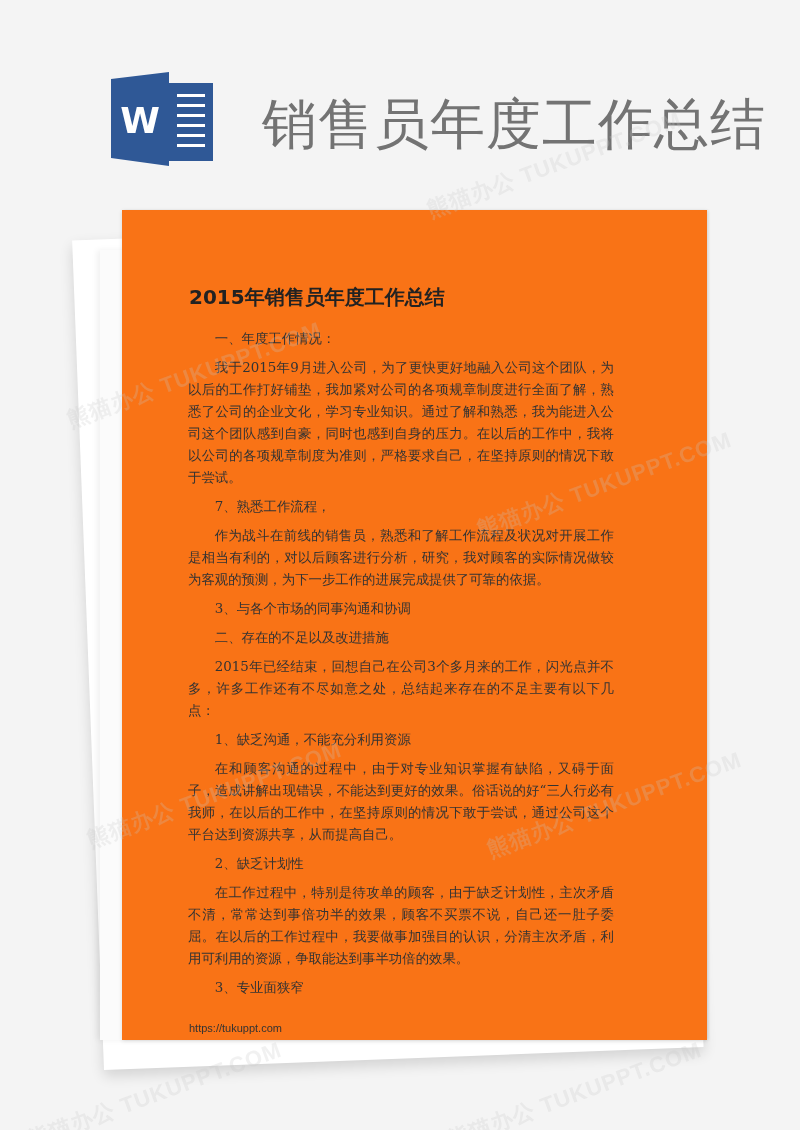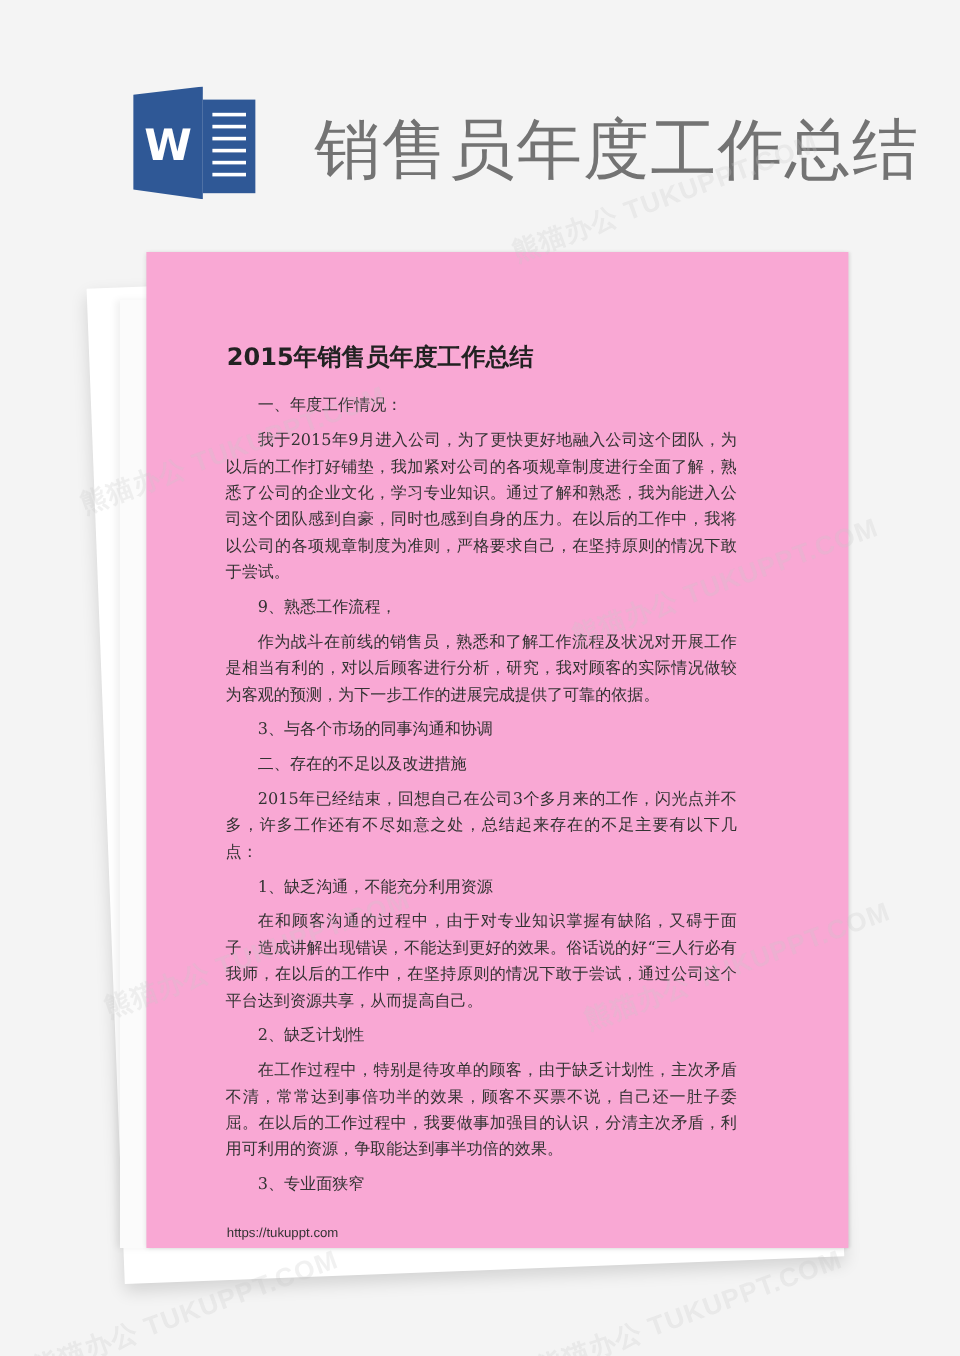--- a/index.html
+++ b/index.html
@@ -20,21 +20,21 @@
     background: #ffffff;
     transform: rotate(-2.2deg); transform-origin: 0% 100%;
     box-shadow: 0 6px 14px rgba(0,0,0,0.14);
   }
   .back-page-2 {
     position: absolute; left: 100px; top: 250px; width: 606px; height: 790px;
     background: #fbfbfb; box-shadow: -3px 0 6px rgba(0,0,0,0.06);
   }
   .page {
     position: absolute; left: 122px; top: 210px; width: 585px; height: 830px;
-    background: #f9a8d4;
+    background: #f97316;
     box-shadow: 0 1px 4px rgba(0,0,0,0.12), 2px 0 2px rgba(0,0,0,0.05);
     text-decoration: underline;
   }
   .doc-title {
     position: absolute; left: 67px; top: 74px;
     font-family: "DejaVu Sans", "Liberation Sans", sans-serif;
     font-size: 20px; font-weight: bold; color: #222; white-space: nowrap;
   }
   .doc-body { position: absolute; left: 66px; top: 118px; width: 442px; }
   .doc-body p {
@@ -77,21 +77,21 @@
 </div>
 
 <div class="back-page"></div>
 <div class="back-page-2"></div>
 
 <div class="page">
   <div class="doc-title">2015年销售员年度工作总结</div>
   <div class="doc-body">
     <p class="heading">一、年度工作情况：</p>
     <p>我于2015年9月进入公司，为了更快更好地融入公司这个团队，为以后的工作打好铺垫，我加紧对公司的各项规章制度进行全面了解，熟悉了公司的企业文化，学习专业知识。通过了解和熟悉，我为能进入公司这个团队感到自豪，同时也感到自身的压力。在以后的工作中，我将以公司的各项规章制度为准则，严格要求自己，在坚持原则的情况下敢于尝试。</p>
-    <p class="heading">9、熟悉工作流程，</p>
+    <p class="heading">7、熟悉工作流程，</p>
     <p>作为战斗在前线的销售员，熟悉和了解工作流程及状况对开展工作是相当有利的，对以后顾客进行分析，研究，我对顾客的实际情况做较为客观的预测，为下一步工作的进展完成提供了可靠的依据。</p>
     <p class="heading">3、与各个市场的同事沟通和协调</p>
     <p class="heading">二、存在的不足以及改进措施</p>
     <p>2015年已经结束，回想自己在公司3个多月来的工作，闪光点并不多，许多工作还有不尽如意之处，总结起来存在的不足主要有以下几点：</p>
     <p class="heading">1、缺乏沟通，不能充分利用资源</p>
     <p>在和顾客沟通的过程中，由于对专业知识掌握有缺陷，又碍于面子，造成讲解出现错误，不能达到更好的效果。俗话说的好“三人行必有我师，在以后的工作中，在坚持原则的情况下敢于尝试，通过公司这个平台达到资源共享，从而提高自己。</p>
     <p class="heading">2、缺乏计划性</p>
     <p>在工作过程中，特别是待攻单的顾客，由于缺乏计划性，主次矛盾不清，常常达到事倍功半的效果，顾客不买票不说，自己还一肚子委屈。在以后的工作过程中，我要做事加强目的认识，分清主次矛盾，利用可利用的资源，争取能达到事半功倍的效果。</p>
     <p class="heading">3、专业面狭窄</p>
   </div>

